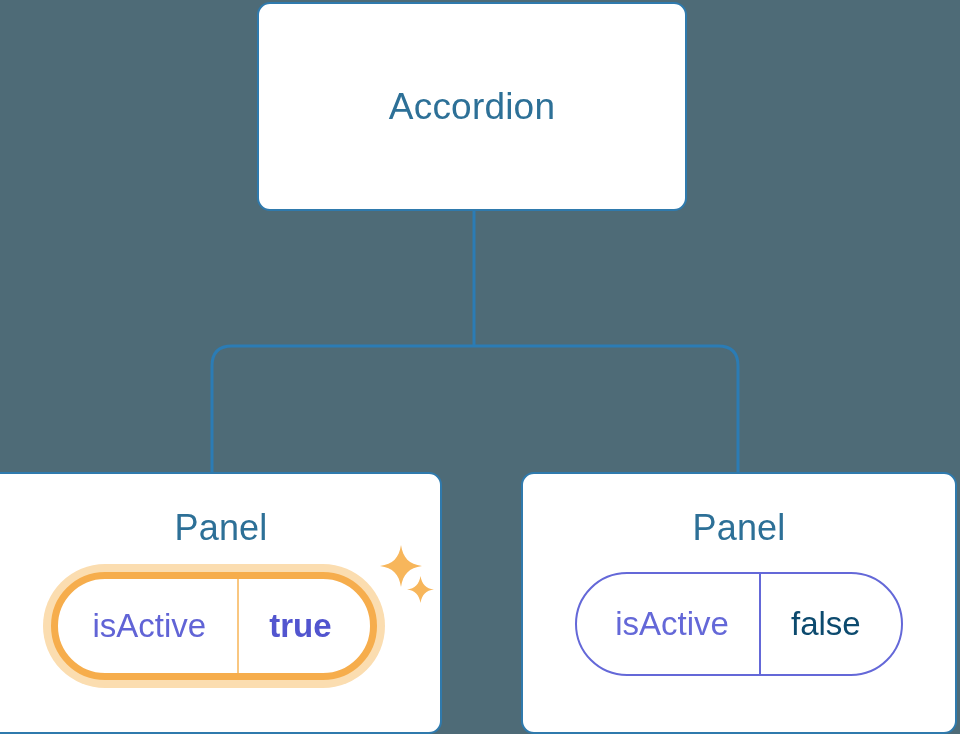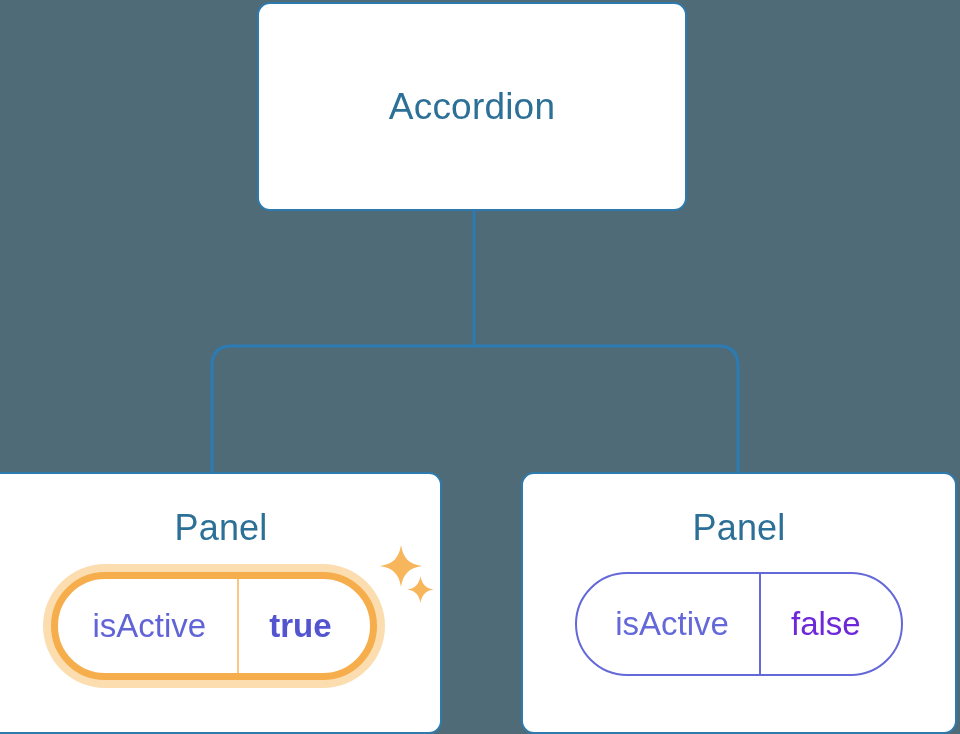--- a/index.html
+++ b/index.html
@@ -131,21 +131,21 @@
   }
   .prop-pill.is-plain .prop-key {
     padding: 0 30px 0 38px;
     border-right: 2px solid #6468d8;
     font-size: 33px;
     color: #6468d8;
   }
   .prop-pill.is-plain .prop-val {
     padding: 0 40px 0 30px;
     font-size: 33px;
-    color: #6d28d9;
+    color: #0c4a6e;
   }
 
   
   .sparkle {
     position: absolute;
     z-index: 4;
     pointer-events: none;
   }
   #sparkle-large {
     left: 378px;

